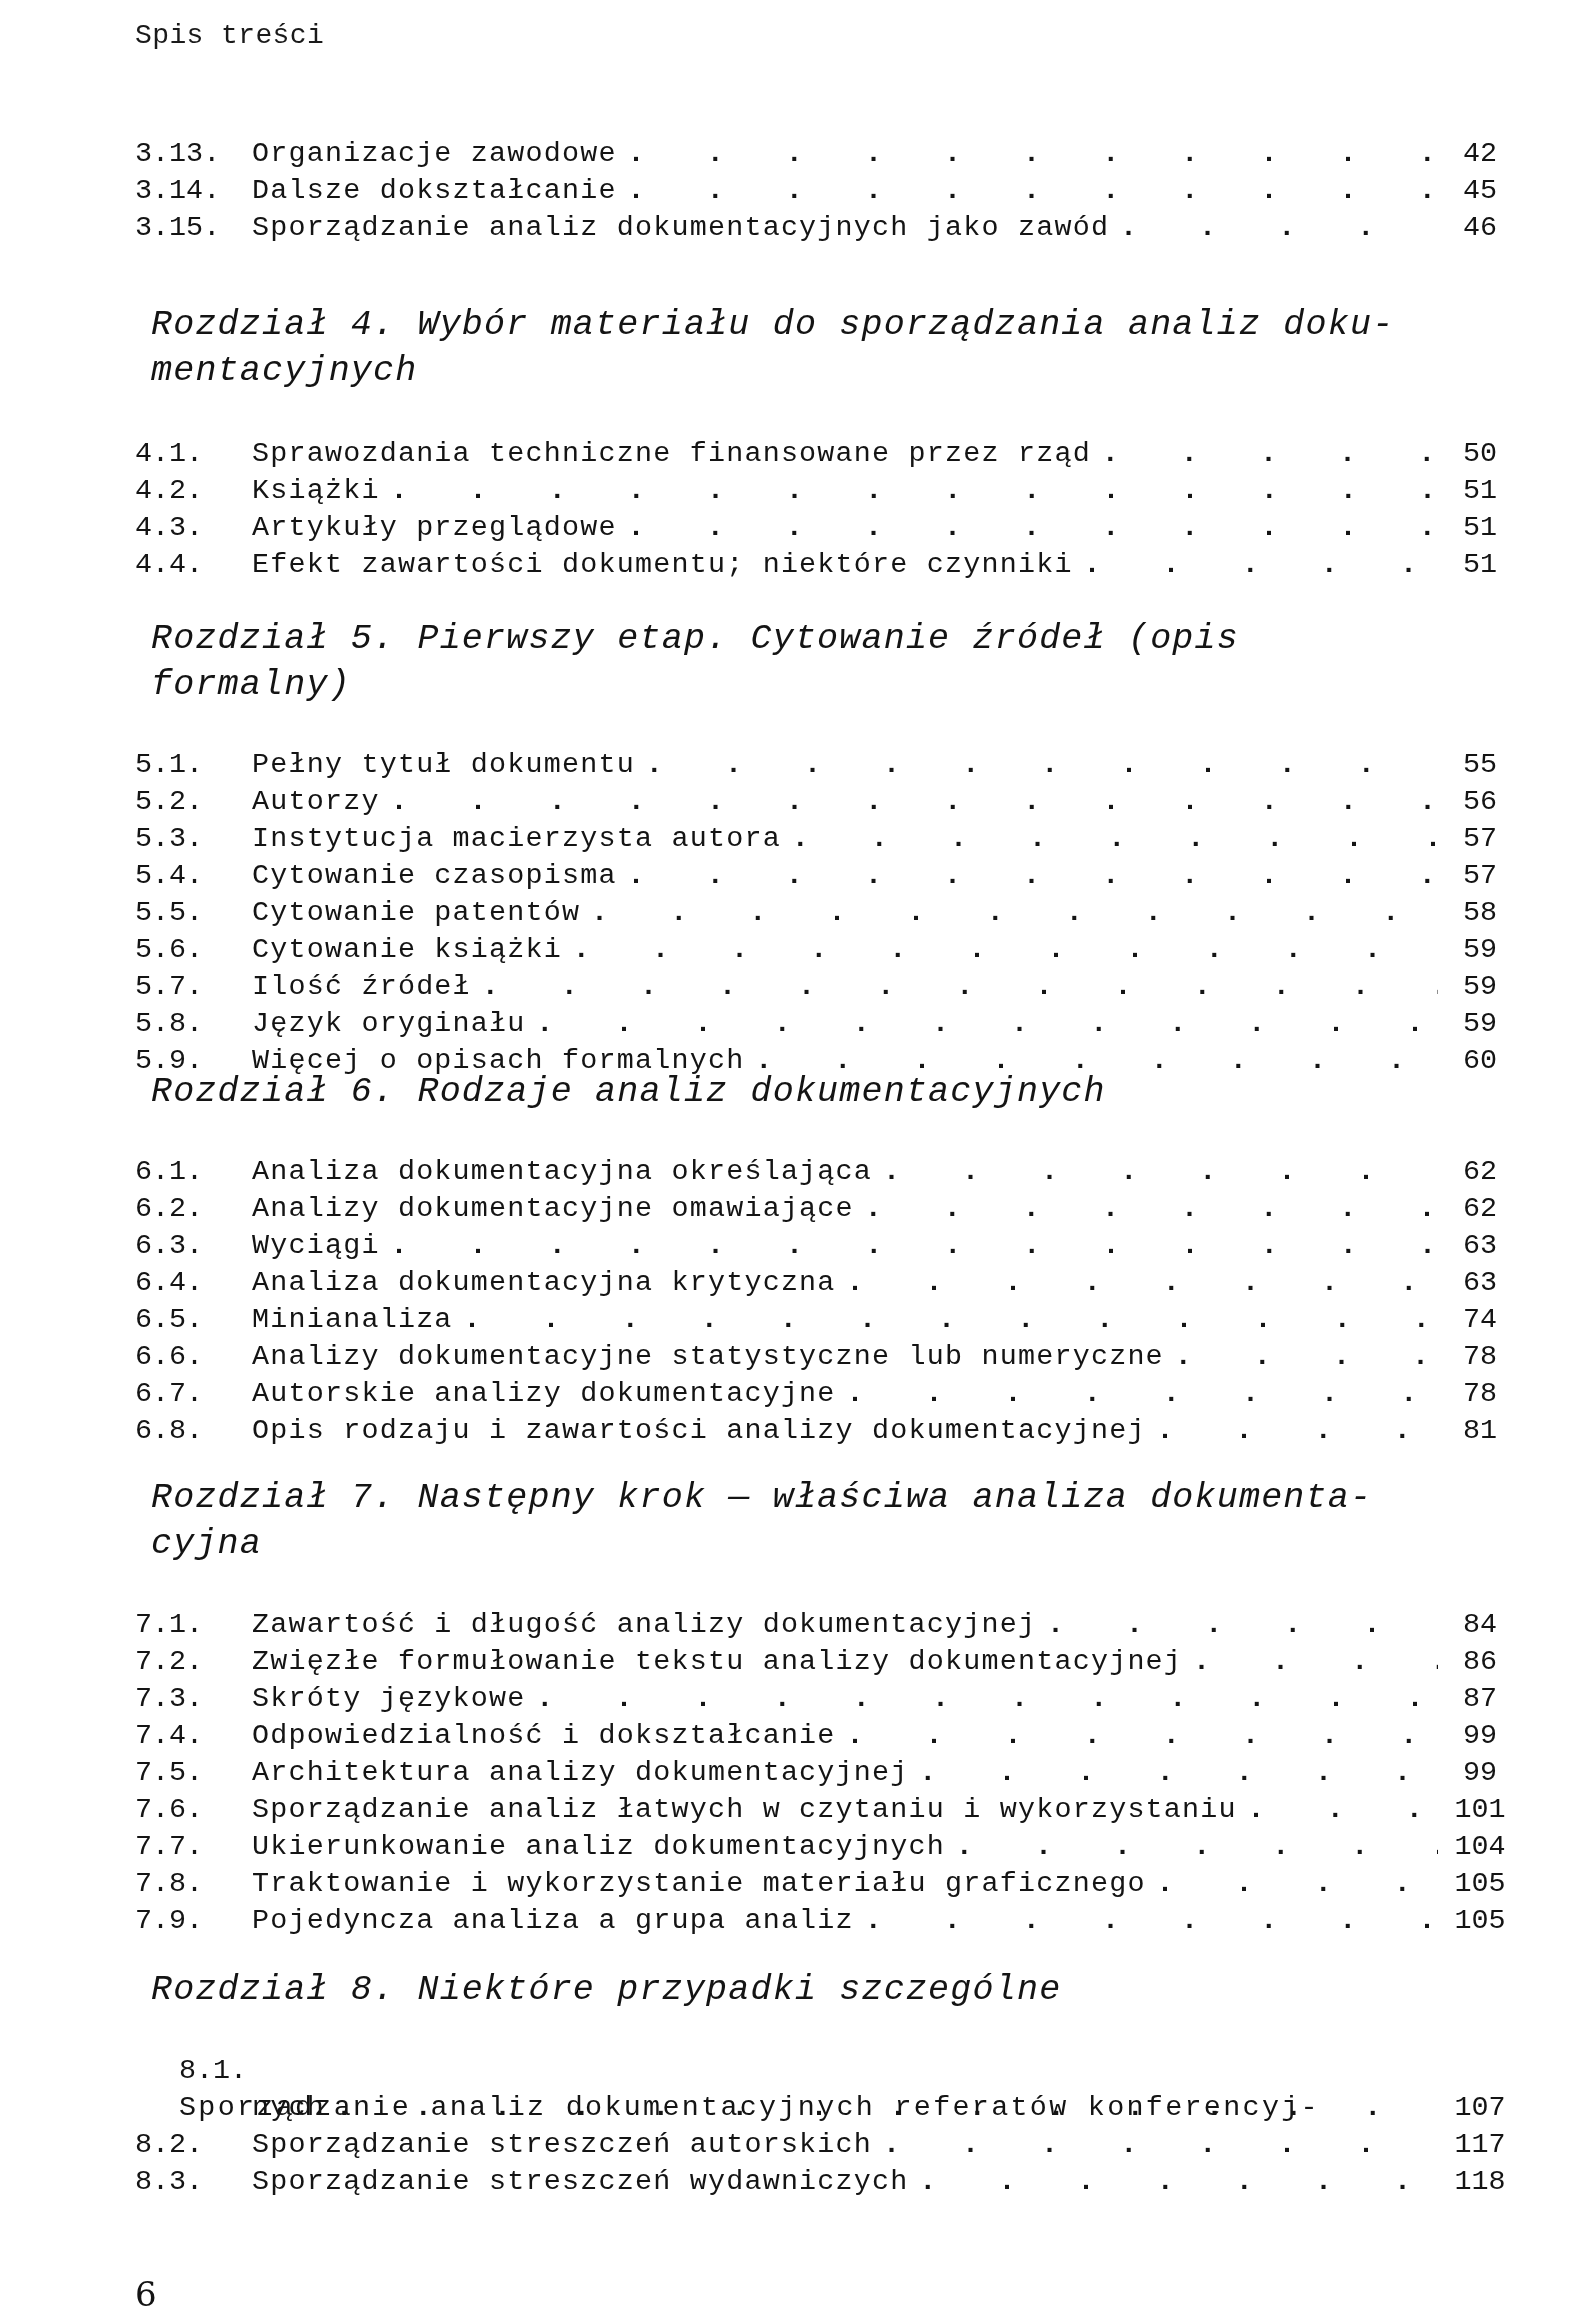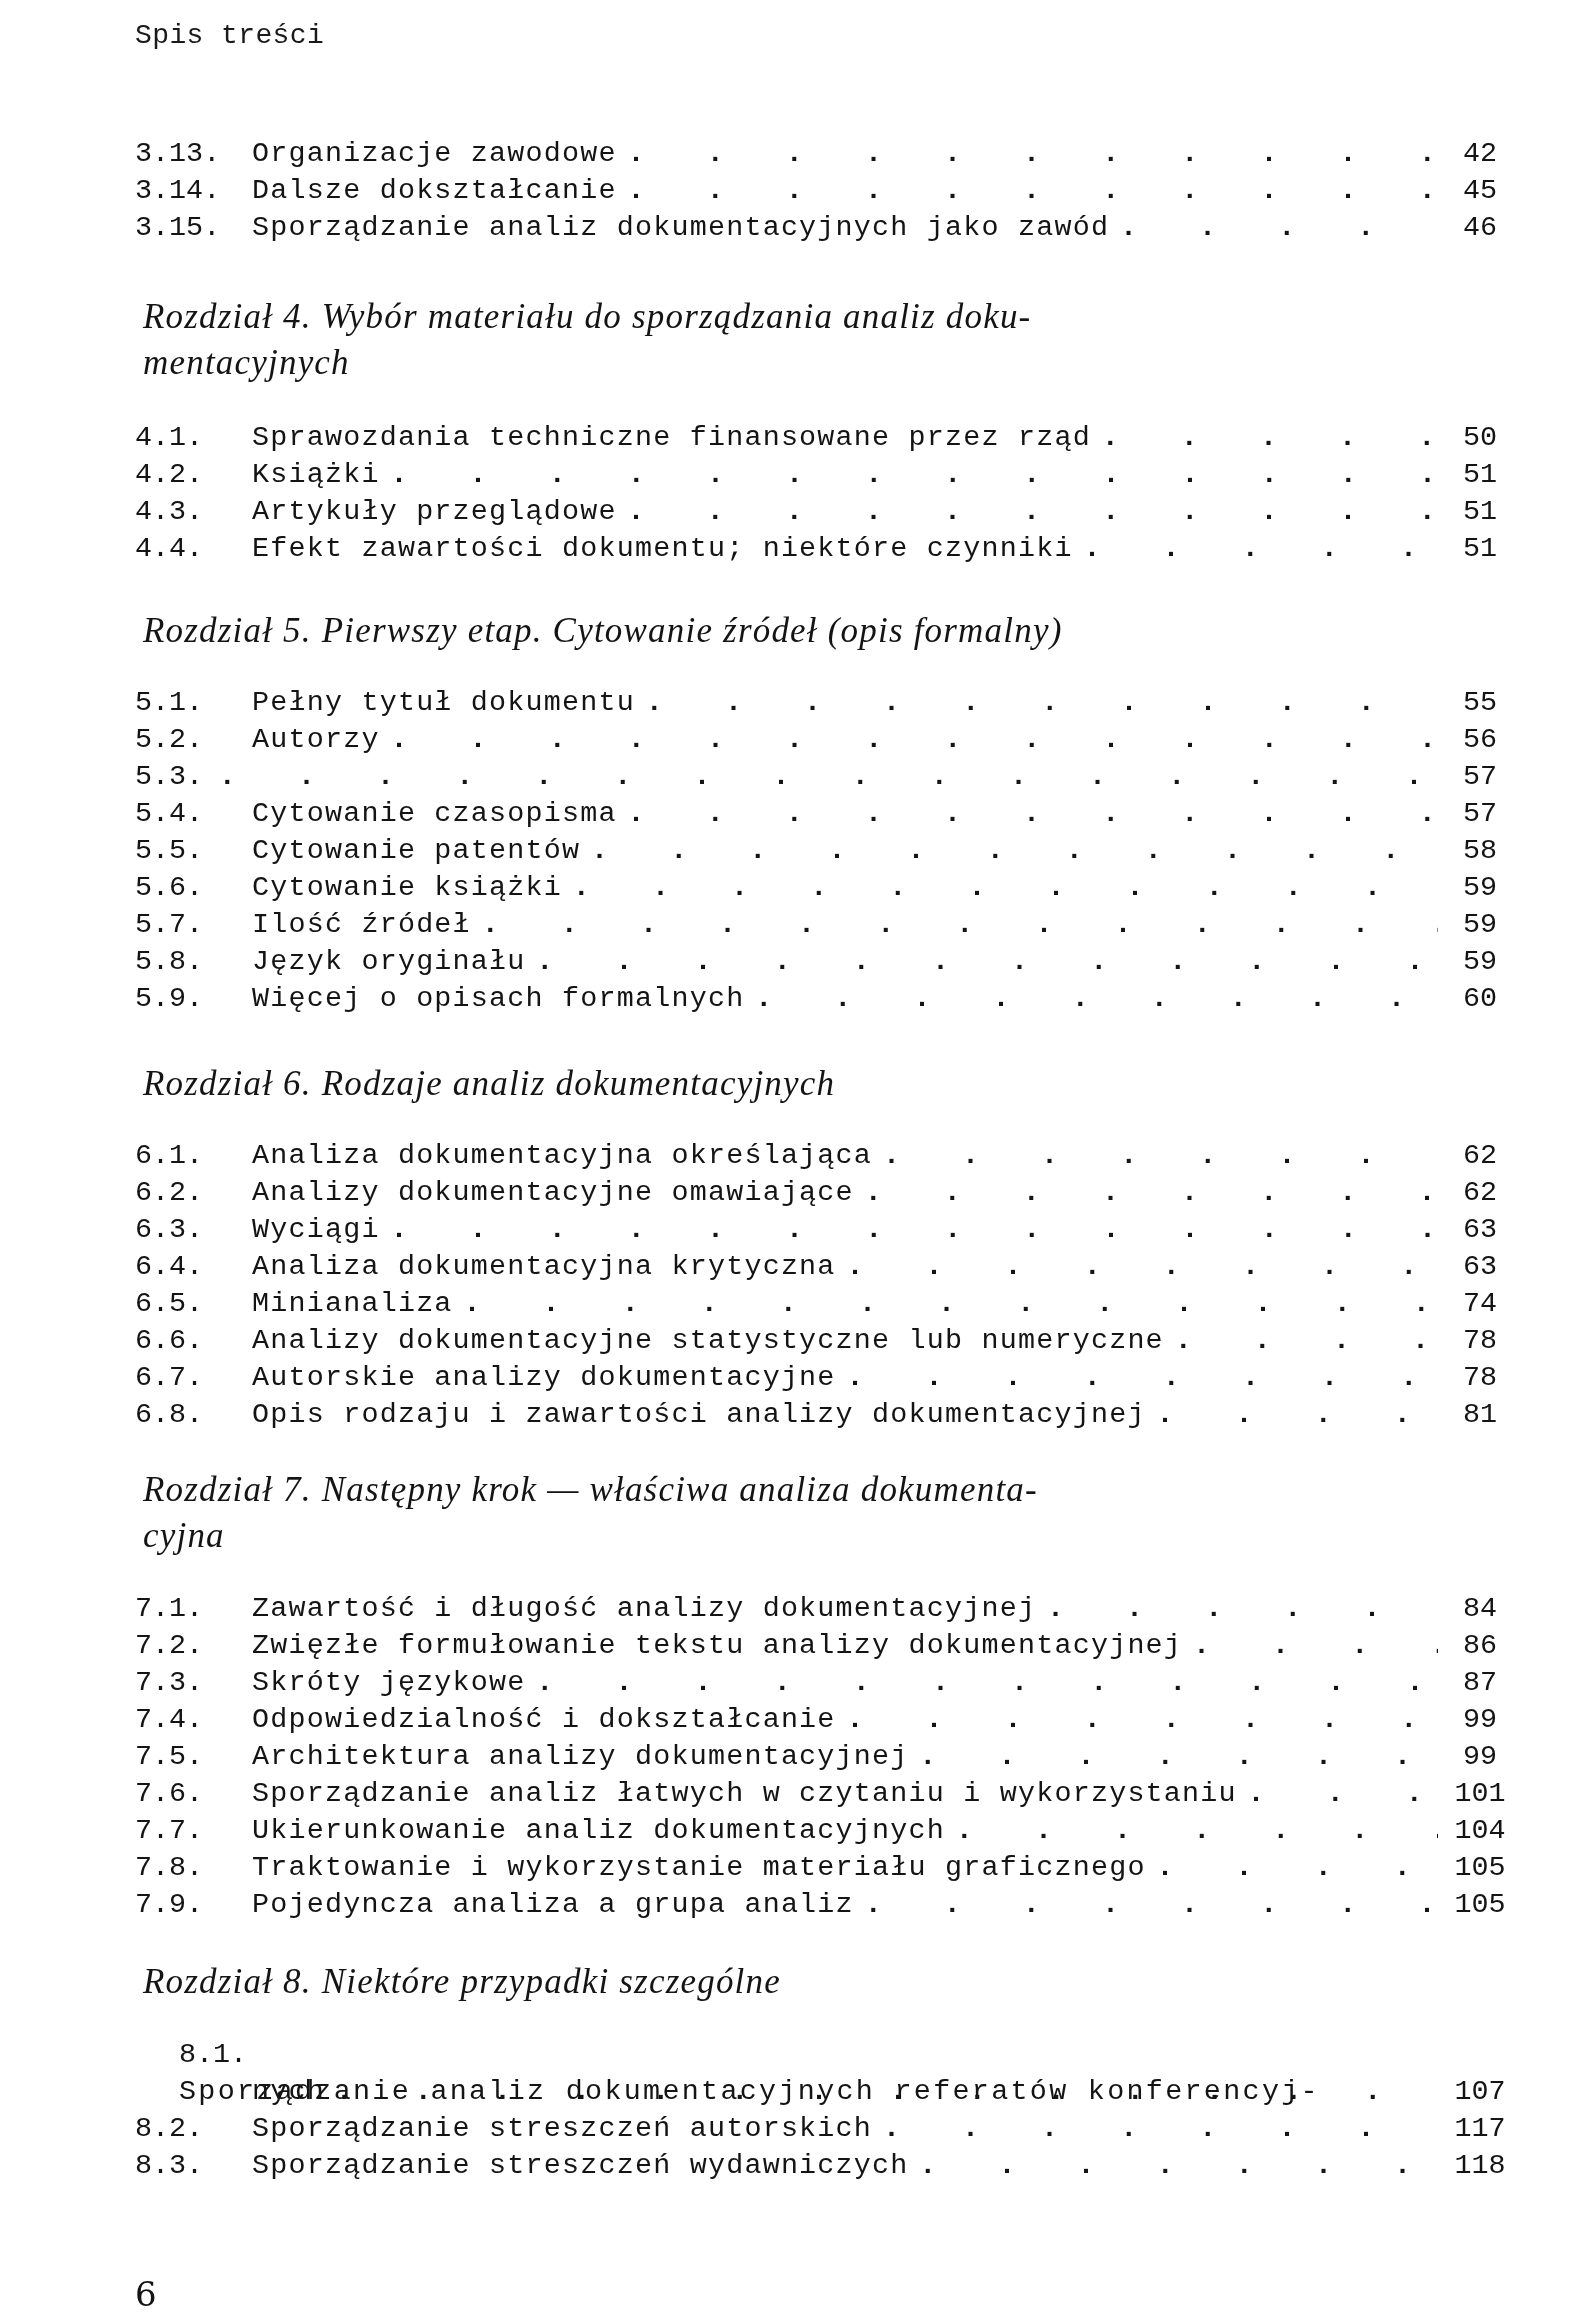--- a/index.html
+++ b/index.html
@@ -14,27 +14,27 @@
     .page-header {
       position: absolute; left: 135px; top: 20px;
       font-family: Liberation Mono, monospace;
       font-size: 28px; letter-spacing: 0.4px; color: #1a1a1a;
     }
     .toc {
       position: absolute; left: 135px; top: 0; width: 1376px;
     }
     .section { position: absolute; left: 0; width: 1376px; }
     .chapter-title {
-      font-family: Liberation Serif, serif;
+      font-family: Liberation Mono, monospace;
       font-style: italic;
       font-size: 35px; line-height: 46px;
       letter-spacing: 1.2px;
       width: 1268px;
       color: #141414;
-      margin: 8px;
+      margin: 16px;
     }
     .entry {
       position: relative;
       height: 37px;
       font-size: 28.4px; line-height: 37px;
       display: flex; align-items: baseline;
       white-space: nowrap;
       font-family: Liberation Mono, monospace;
     }
     .entry .num { width: 73px; flex: none; }
@@ -132,20 +132,21 @@
       <span class="page">55</span>
     </div>
     <div class="entry">
       <span class="num">5.2.</span>
       <span class="title">Autorzy</span>
       <span class="leader"></span>
       <span class="page">56</span>
     </div>
     <div class="entry">
       <span class="num">5.3.</span>
+      <span class="title">Instytucja macierzysta autora</span>
       <span class="leader"></span>
       <span class="page">57</span>
     </div>
     <div class="entry">
       <span class="num">5.4.</span>
       <span class="title">Cytowanie czasopisma</span>
       <span class="leader"></span>
       <span class="page">57</span>
     </div>
     <div class="entry">

